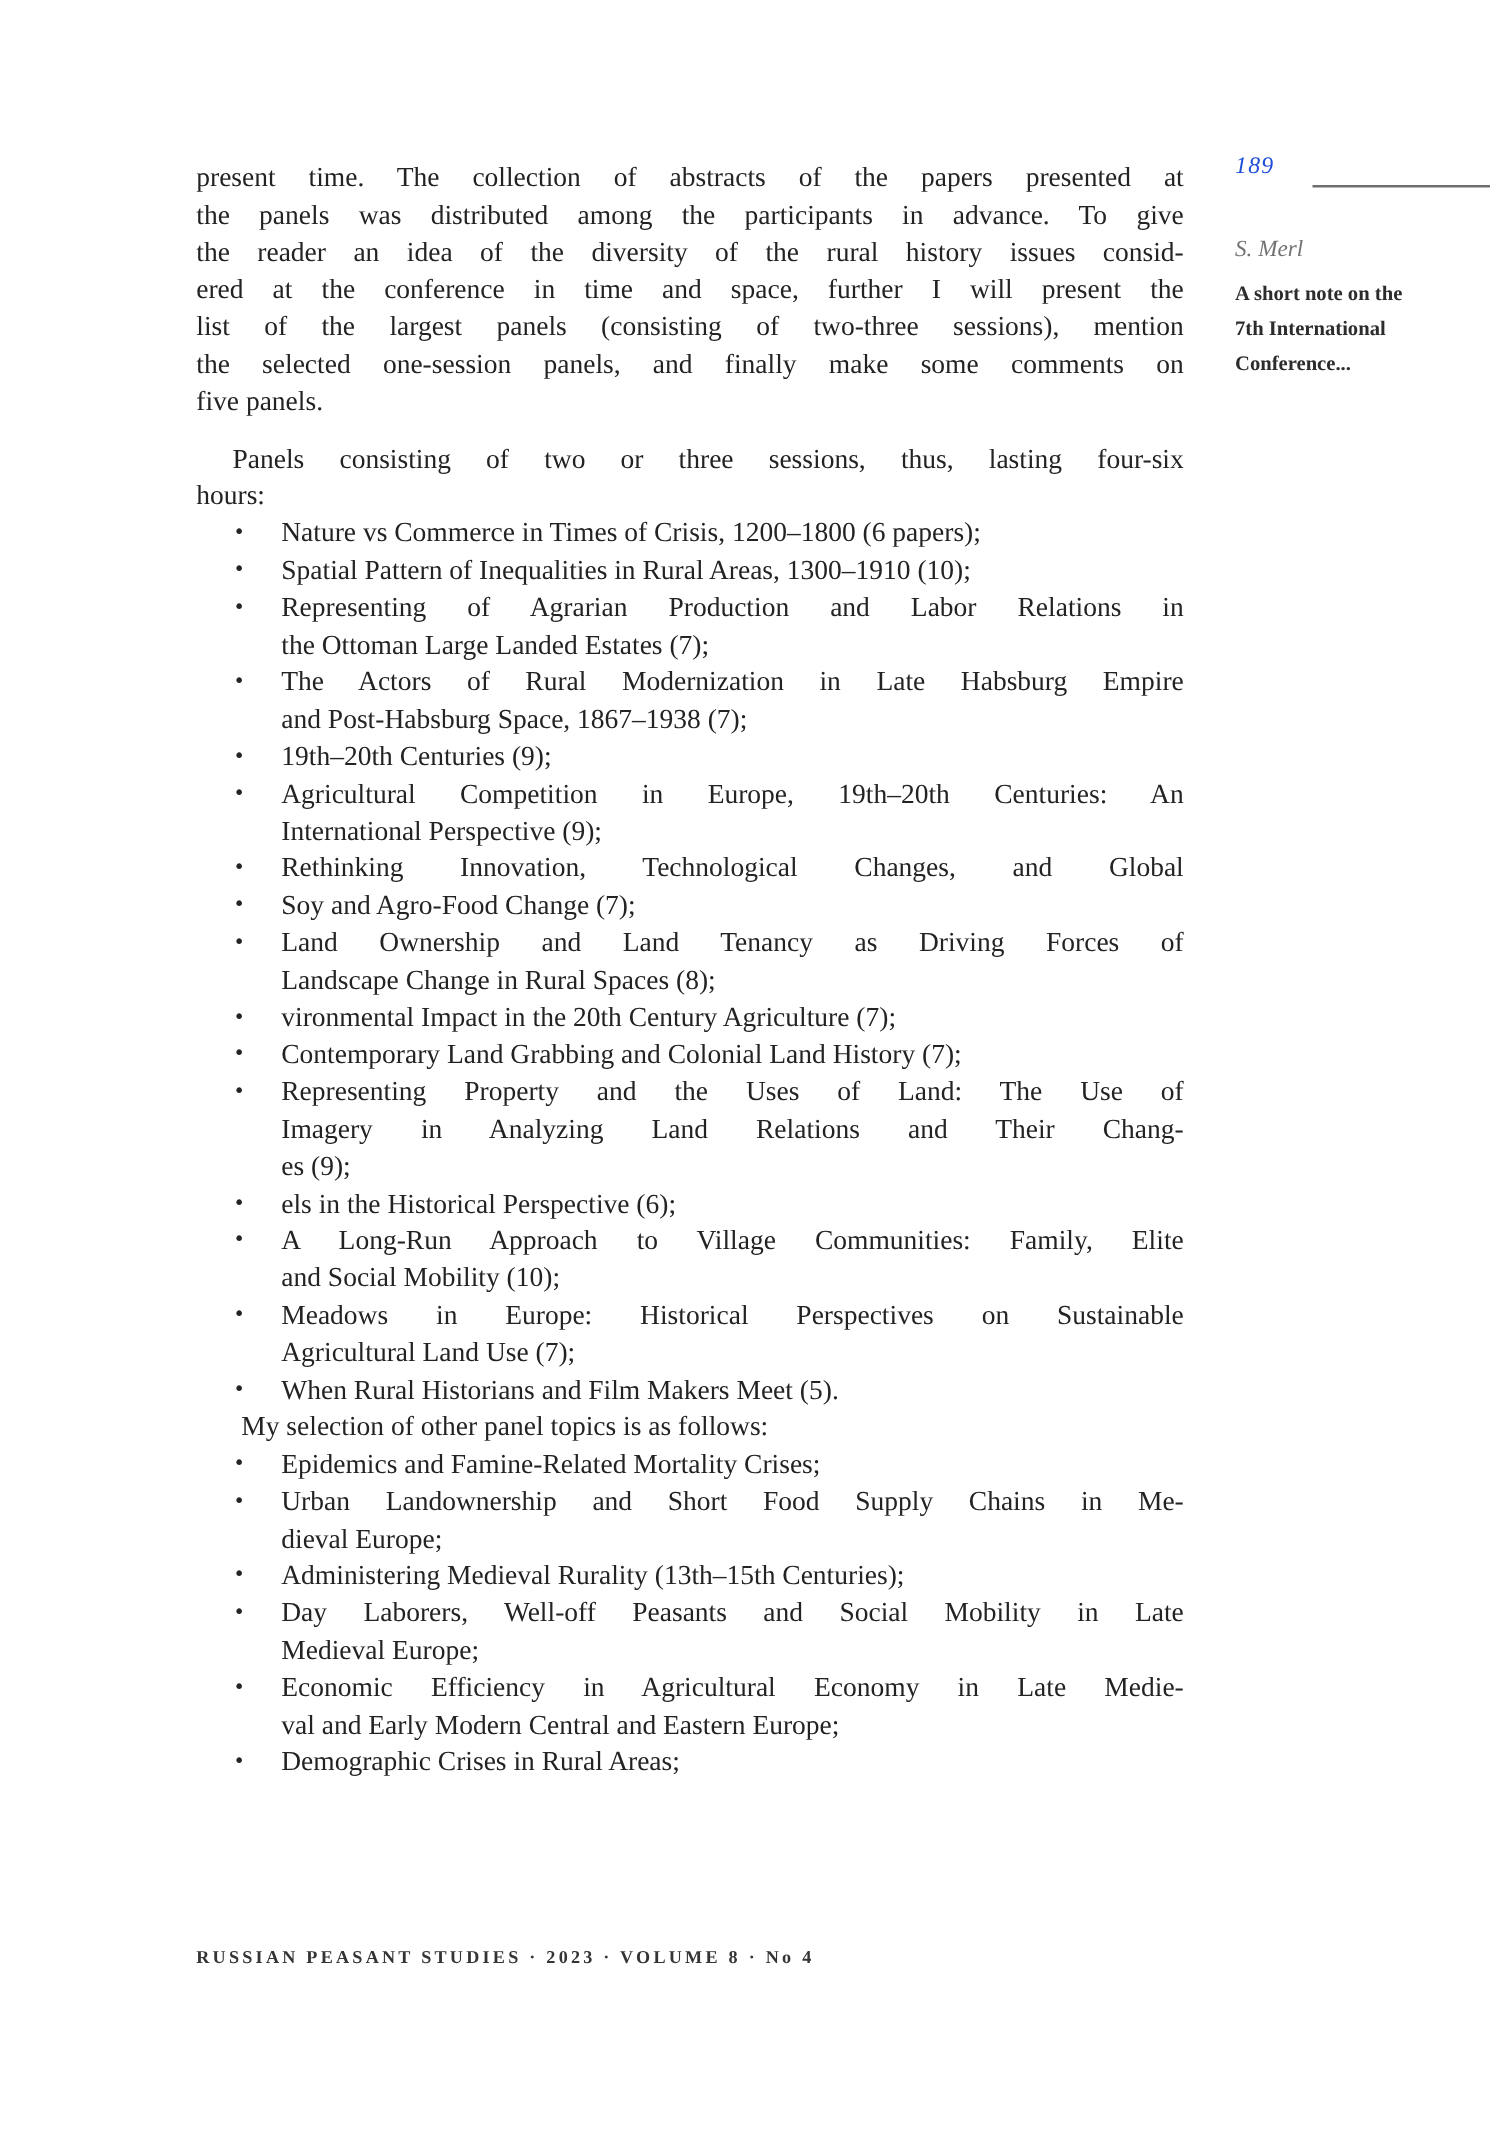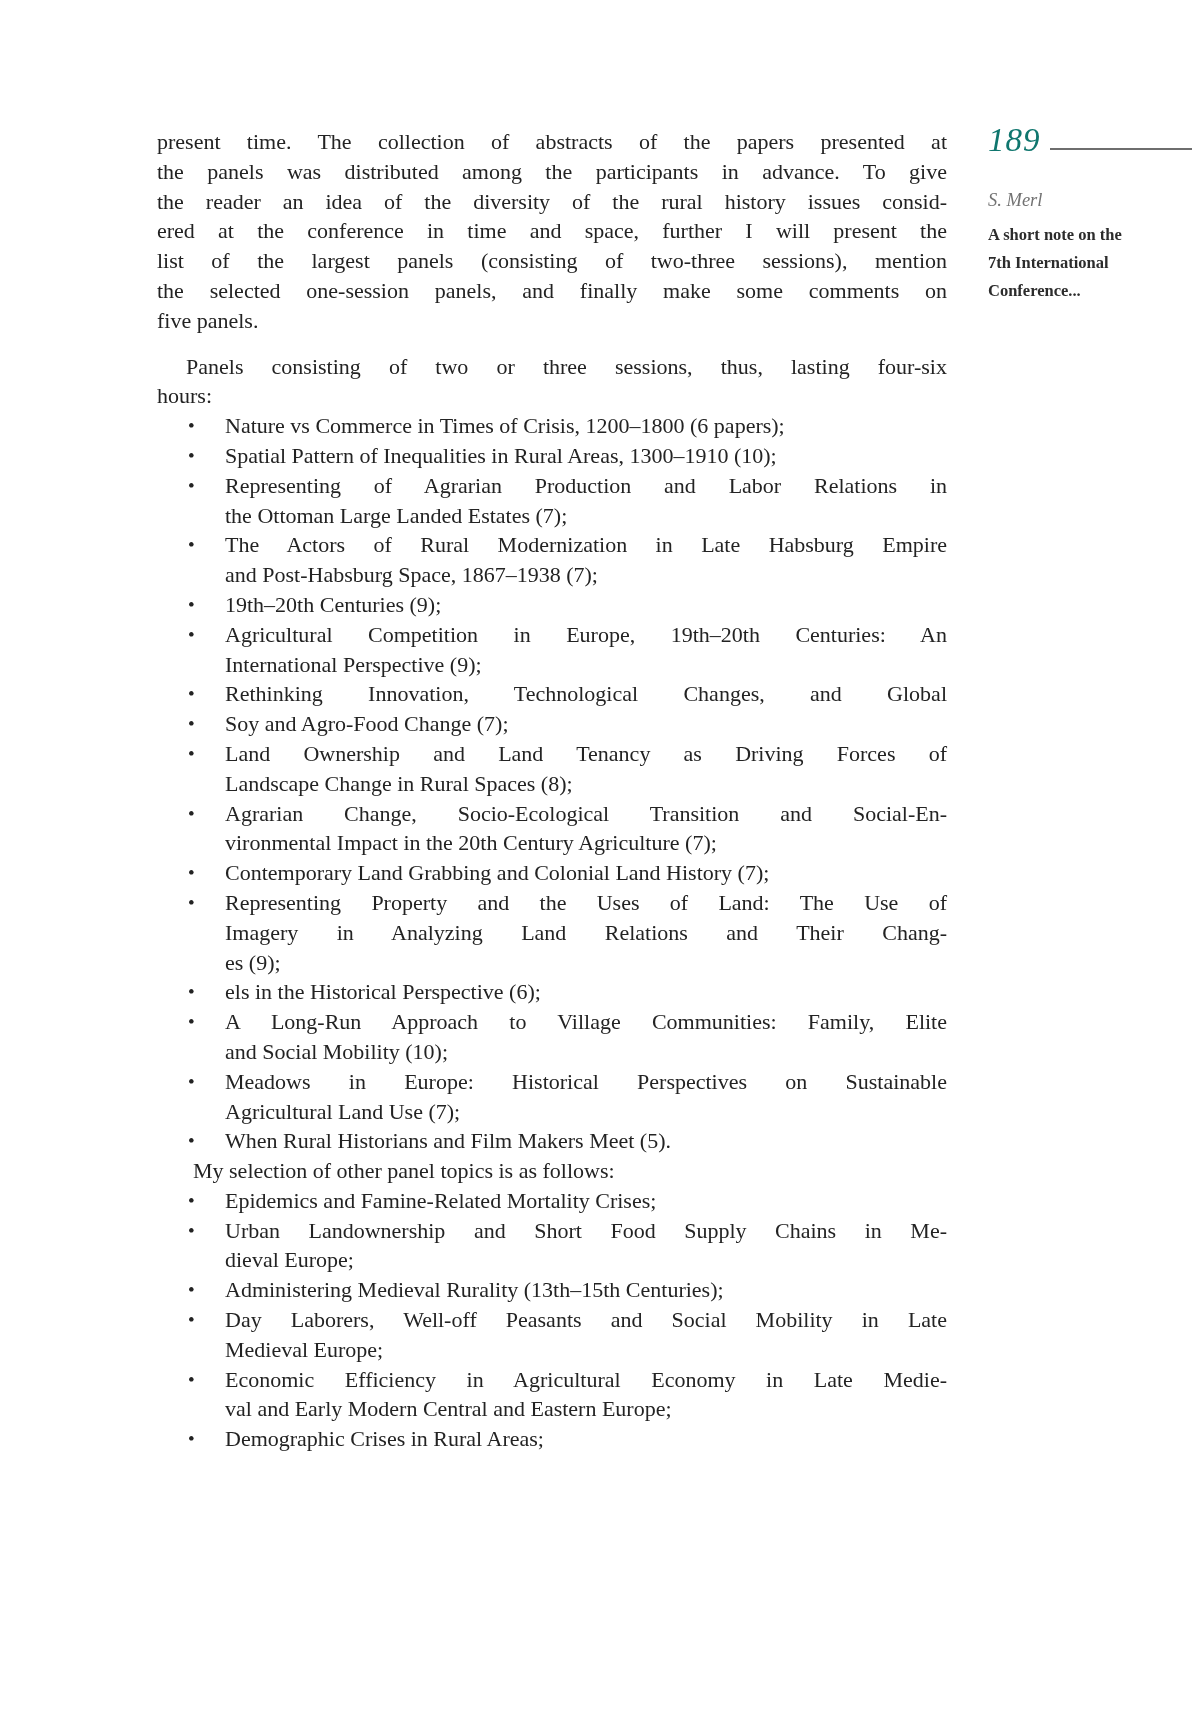--- a/index.html
+++ b/index.html
@@ -19,22 +19,22 @@
     position: absolute;
     inset: 0;
     background: #ffffff;
   }
   
   .pagenum {
     position: absolute;
     left: 988px;
     top: 122px;
     font-style: italic;
-    font-size: 33px;
-    color: #0f766e;
+    font-size: 19px;
+    color: #1d4ed8;
     letter-spacing: 1px;
   }
   .pagerule {
     position: absolute;
     left: 1050px;
     top: 148px;
     width: 142px;
     height: 2px;
     background: #6e6e6e;
   }
@@ -160,21 +160,20 @@
         <span class="dot">•</span>
         <div class="ln">Soy and Agro-Food Change (7);</div>
       </div>
       <div class="block bullet">
         <span class="dot">•</span>
         <div class="ln j">Land Ownership and Land Tenancy as Driving Forces of</div>
         <div class="ln">Landscape Change in Rural Spaces (8);</div>
       </div>
       <div class="block bullet">
         <span class="dot">•</span>
-        <div class="ln j">Agrarian Change, Socio-Ecological Transition and Social-En-</div>
         <div class="ln">vironmental Impact in the 20th Century Agriculture (7);</div>
       </div>
       <div class="block bullet">
         <span class="dot">•</span>
         <div class="ln">Contemporary Land Grabbing and Colonial Land History (7);</div>
       </div>
       <div class="block bullet">
         <span class="dot">•</span>
         <div class="ln j">Representing Property and the Uses of Land: The Use of</div>
         <div class="ln j">Imagery in Analyzing Land Relations and Their Chang-</div>
@@ -223,13 +222,14 @@
         <span class="dot">•</span>
         <div class="ln j">Economic Efficiency in Agricultural Economy in Late Medie-</div>
         <div class="ln">val and Early Modern Central and Eastern Europe;</div>
       </div>
       <div class="block bullet">
         <span class="dot">•</span>
         <div class="ln">Demographic Crises in Rural Areas;</div>
       </div>
     </div>
 
+  <div class="footer">RUSSIAN PEASANT STUDIES · 2023 · VOLUME 8 · No 4</div>
 </div>
 
 </body></html>

